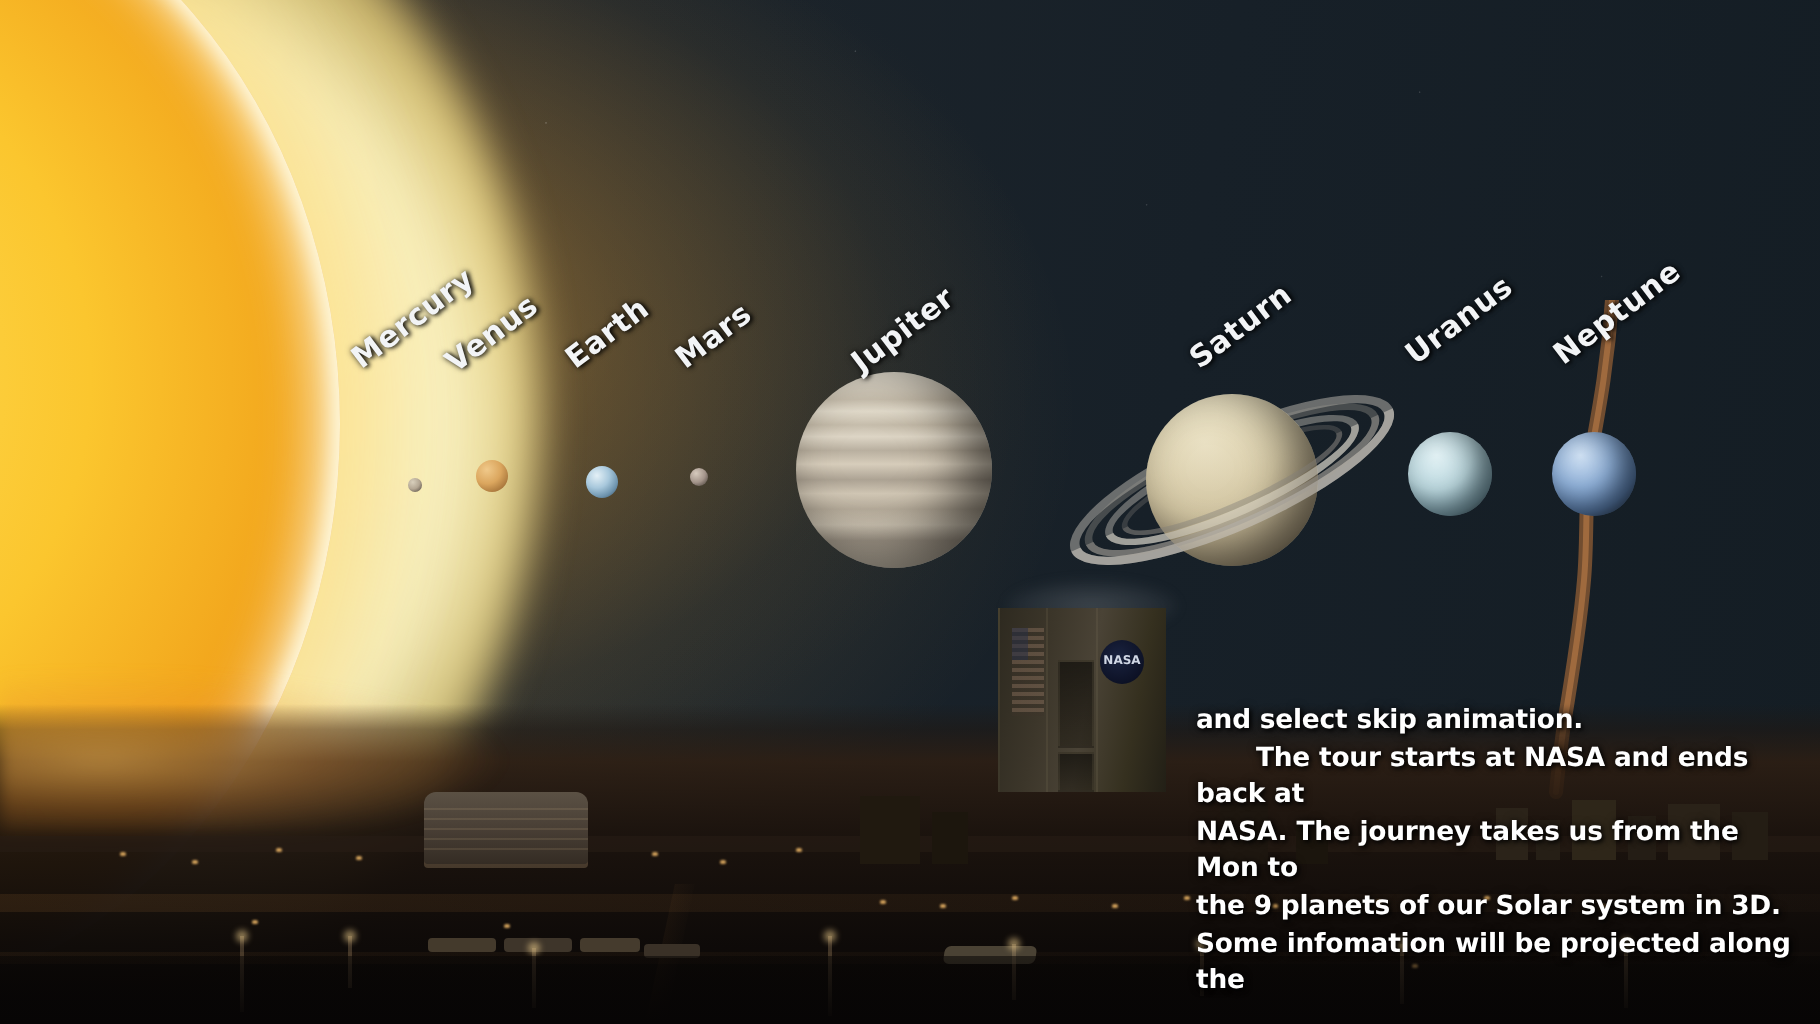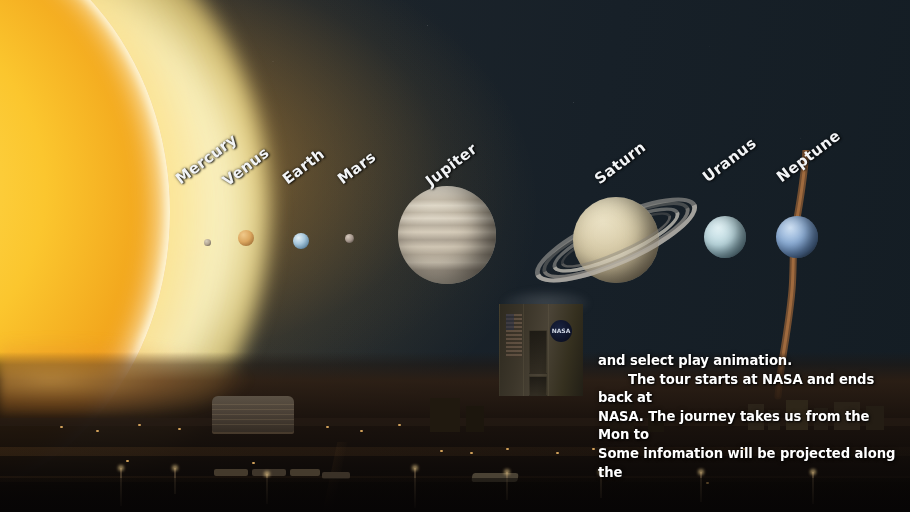--- a/index.html
+++ b/index.html
@@ -392,20 +392,21 @@
     </div>
 
     <div class="vab-door" style="left:30px; top:26px; width:18px; height:44px;"></div>
     <div class="vab-door" style="left:30px; top:72px; width:18px; height:20px;"></div>
 
     <div style="position:absolute; left:24px; top:0; width:1px; height:92px; background:rgba(120,110,85,0.20);"></div>
     <div style="position:absolute; left:49px; top:0; width:1px; height:92px; background:rgba(120,110,85,0.22);"></div>
   </div>
 
   <div class="caption">
-    <p>and select play animation.</p>
+    <p>and select skip animation.</p>
     <p class="indent">The tour starts at NASA and ends back at</p>
     <p>NASA. The journey takes us from the Mon to</p>
+    <p>the 9 planets of our Solar system in 3D.</p>
     <p>Some infomation will be projected along the</p>
 
   </div>
 
 </div>
 
 </body></html>

